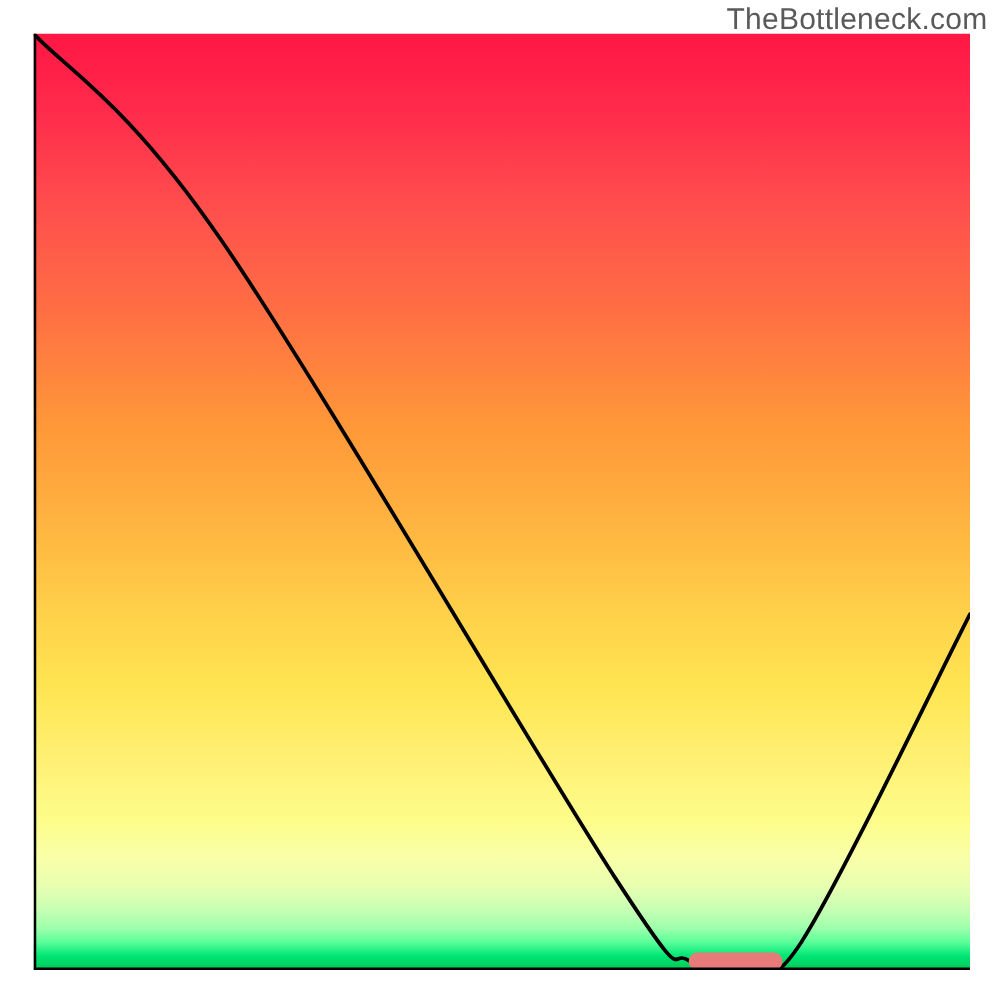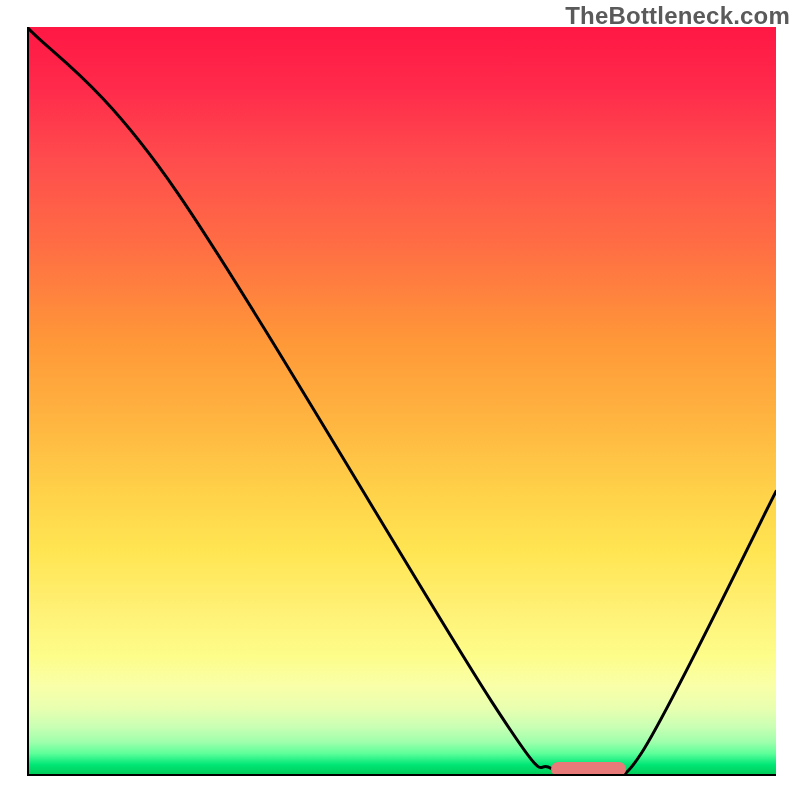--- a/index.html
+++ b/index.html
@@ -9,21 +9,21 @@
     background: #fff;
     position: relative;
     font-family: Arial, Helvetica, sans-serif;
   }
   .watermark {
     position: absolute;
     top: 2px;
     right: 10px;
     font-size: 24px;
     color: #5a5a5a;
-    font-weight: 700;
+    font-weight: 400;
     letter-spacing: 0.2px;
   }
   .plot-area {
     position: absolute;
     left: 27px;
     top: 27px;
     width: 749px;
     height: 749px;
   }
   .gradient-bg {

